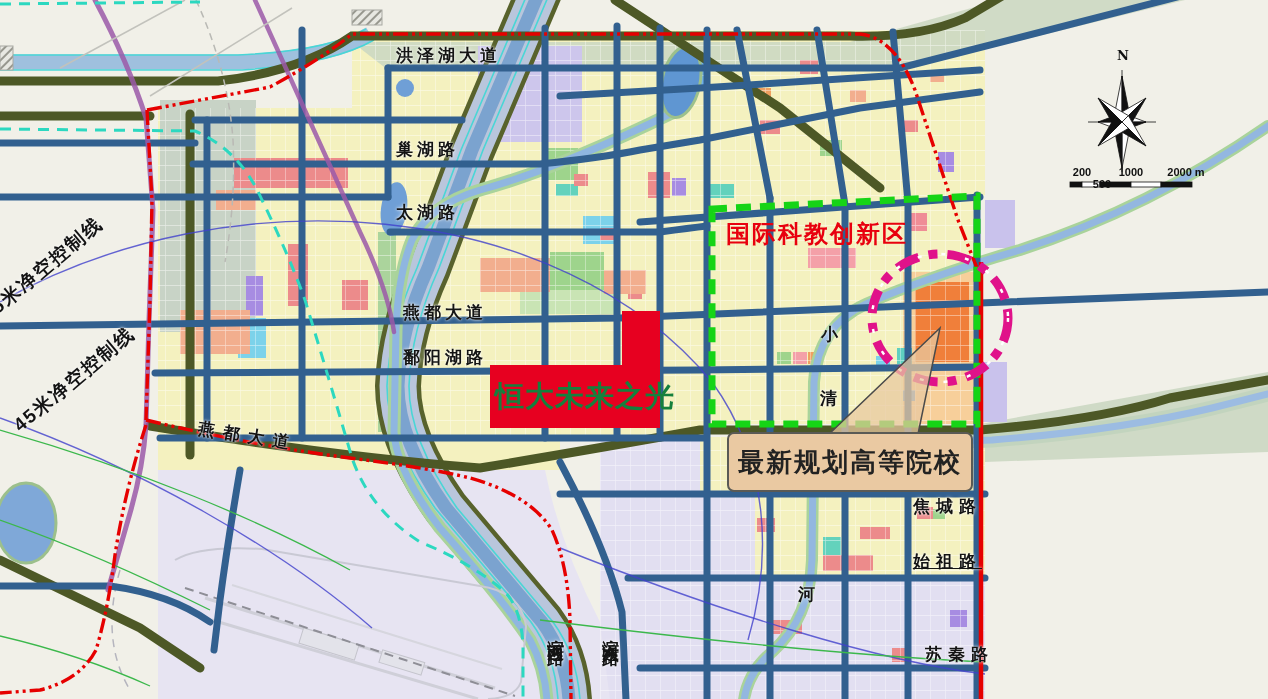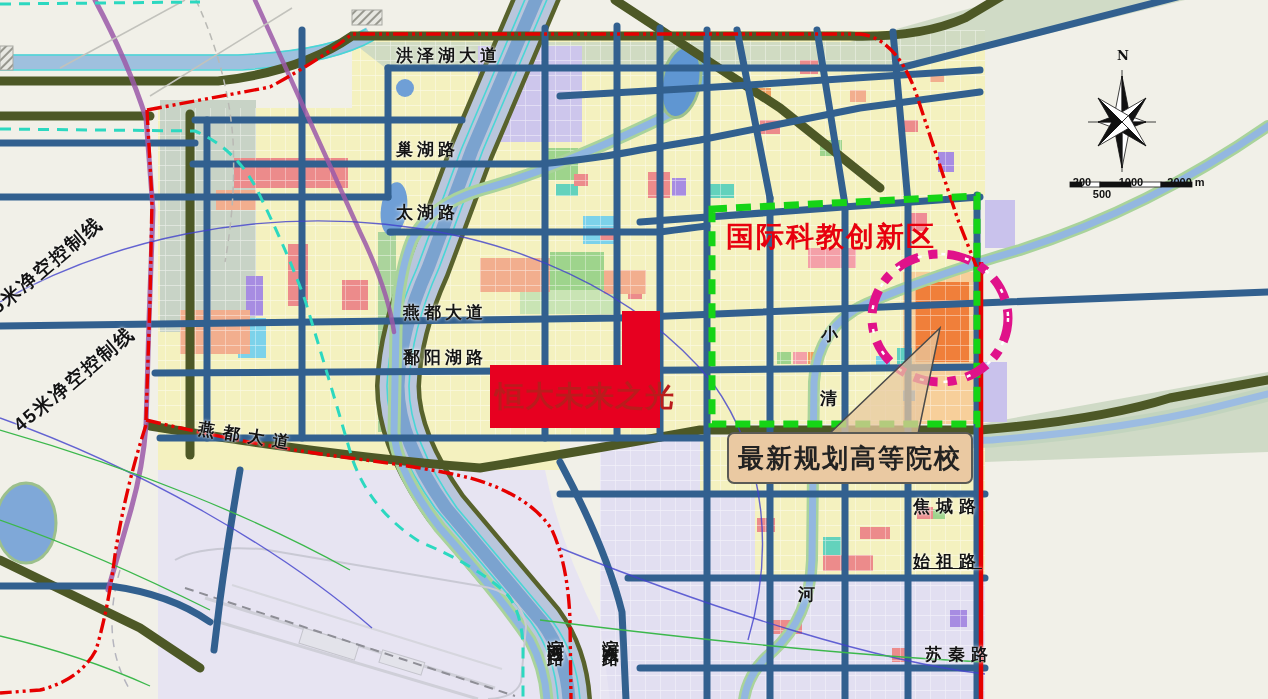--- a/index.html
+++ b/index.html
@@ -7,32 +7,32 @@
          font-family:"Liberation Sans","DejaVu Sans",sans-serif;background:#f1f0e8;}
   #map-svg{position:absolute;left:0;top:0;}
   .lbl{position:absolute;color:#141414;font-weight:bold;font-size:17px;letter-spacing:4px;
        white-space:nowrap;z-index:5;
        text-shadow:0 0 2px rgba(255,255,255,.85),0 0 4px rgba(255,255,255,.7);}
   .vtext{writing-mode:vertical-rl;text-orientation:upright;letter-spacing:3px;
          height:73px;overflow:hidden;font-size:17px;}
   .rot{transform-origin:left top;}
   .ctl{font-size:19px;letter-spacing:2px;}
   .hengda{position:absolute;left:495px;top:377px;width:170px;z-index:6;
-          color:#b91c1c;font-size:29px;font-weight:bold;letter-spacing:1px;
+          color:#15803d;font-size:29px;font-weight:bold;letter-spacing:1px;
           white-space:nowrap;text-shadow:none;}
   .science{position:absolute;left:726px;top:218px;z-index:6;color:#e8000e;
-           font-size:28px;font-weight:bold;letter-spacing:2px;white-space:nowrap;}
-  .callout-box{position:absolute;left:727px;top:432px;width:246px;height:52px;z-index:7;
+           font-size:24px;font-weight:bold;letter-spacing:2px;white-space:nowrap;}
+  .callout-box{position:absolute;left:727px;top:432px;width:246px;height:60px;z-index:7;
                background:#eac9a2;border:2px solid #5a5a55;border-radius:7px;
                box-sizing:border-box;display:flex;align-items:center;justify-content:center;
                color:#222;font-size:26px;font-weight:bold;letter-spacing:2px;}
   .north{position:absolute;left:1108px;top:48px;width:30px;text-align:center;z-index:5;
          font-family:"DejaVu Serif","Liberation Serif",serif;font-weight:bold;
          font-size:13px;color:#111;}
-  .tick{position:absolute;top:176px;z-index:5;font-size:11px;font-weight:bold;color:#111;
+  .tick{position:absolute;top:166px;z-index:5;font-size:11px;font-weight:bold;color:#111;
         text-align:center;letter-spacing:0;}
 </style>
 </head>
 <body>
 
 <div id="stage">
 
 <svg id="map-svg" width="1268" height="699" viewBox="0 0 1268 699">
   <defs>
     <pattern id="wgrid" width="15" height="15" patternUnits="userSpaceOnUse">

